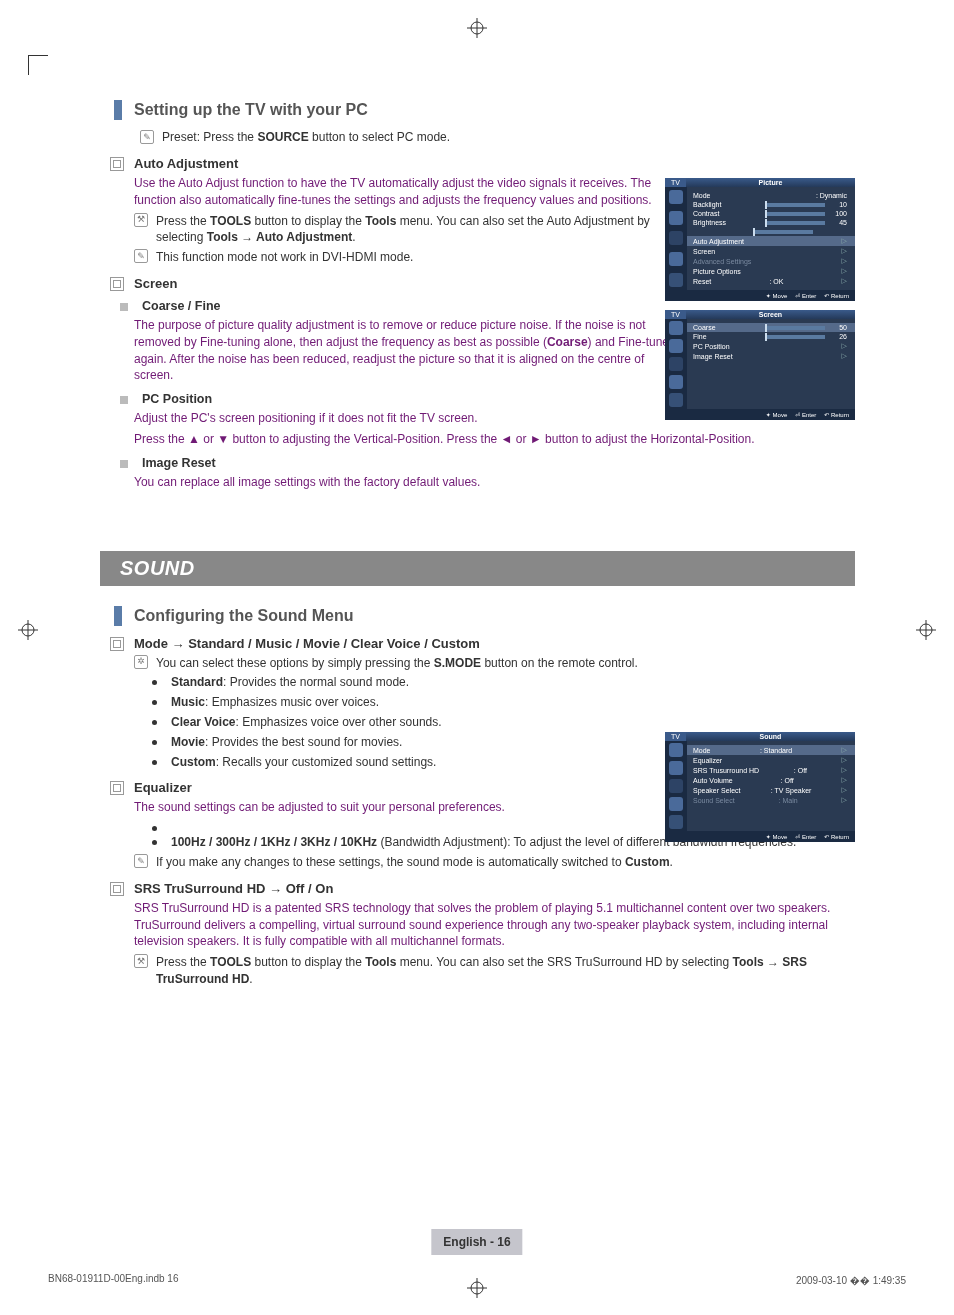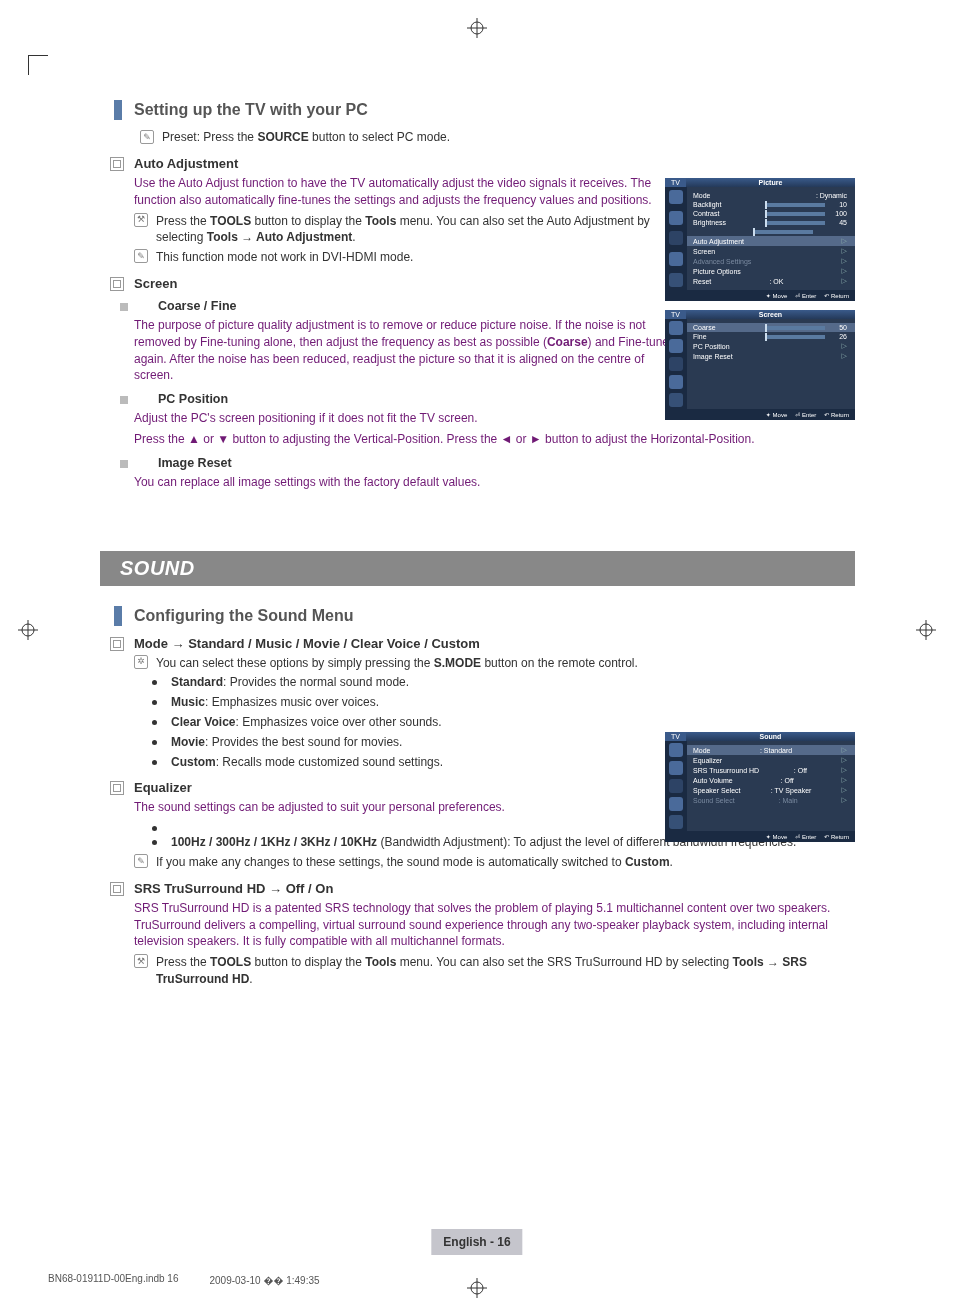--- a/index.html
+++ b/index.html
@@ -97,21 +97,21 @@
     width: 8px;
     height: 8px;
     background: #bbb;
     flex-shrink: 0;
     margin-top: 4px;
     margin-left: 10px;
     margin-right: 6px;
   }
   .sub2-block {
     display: flex;
-    gap: 24px;
+    gap: 8px;
     margin: 8px 0 2px 10px;
   }
   .sub2-title {
     font-weight: bold;
     font-size: 12.5px;
   }
   .dot {
     width: 5px; height: 5px; background: #333; border-radius: 50%;
     flex-shrink: 0;
     margin-top: 6px;
@@ -221,21 +221,21 @@
     font-weight: bold;
     font-size: 12px;
     color: #333;
   }
   .doc-footer {
     position: absolute;
     bottom: 28px;
     left: 48px;
     right: 48px;
     display: flex;
-    justify-content: flex-start;
+    justify-content: space-between;
     font-size: 10px;
     color: #555;
     gap: 31px;
   }
   .crop-mark {
     position: absolute;
     width: 20px;
     height: 20px;
   }
   .crop-mark.tl { left: 28px; top: 55px; border-left: 1px solid #333; border-top: 1px solid #333; }
@@ -357,21 +357,21 @@
     <div class="row">
         <div class="dot"></div>
         <span><span class="bold">Clear Voice</span><span>: Emphasizes voice over other sounds.</span></span>
       </div>
     <div class="row">
         <div class="dot"></div>
         <span><span class="bold">Movie</span><span>: Provides the best sound for movies.</span></span>
       </div>
     <div class="row">
         <div class="dot"></div>
-        <span><span class="bold">Custom</span><span>: Recalls mode customized sound settings.</span></span>
+        <span><span class="bold">Custom</span><span>: Recalls your customized sound settings.</span></span>
       </div>
   </div>
 
   <div class="sub-block">
     <div class="q-icon"></div>
     <div class="sub-title">Equalizer</div>
   </div>
   <div class="body-text">The sound settings can be adjusted to suit your personal preferences.</div>
   <div class="indent-list">
     <div class="row">

